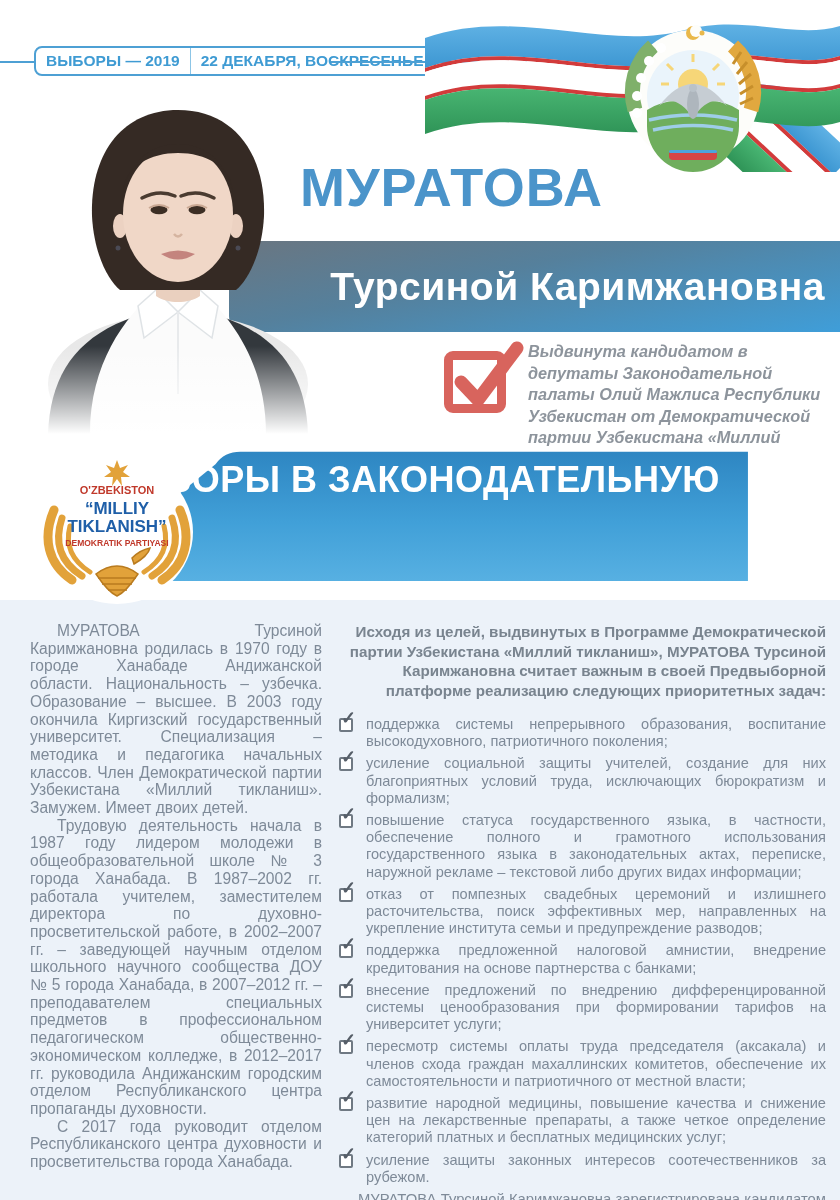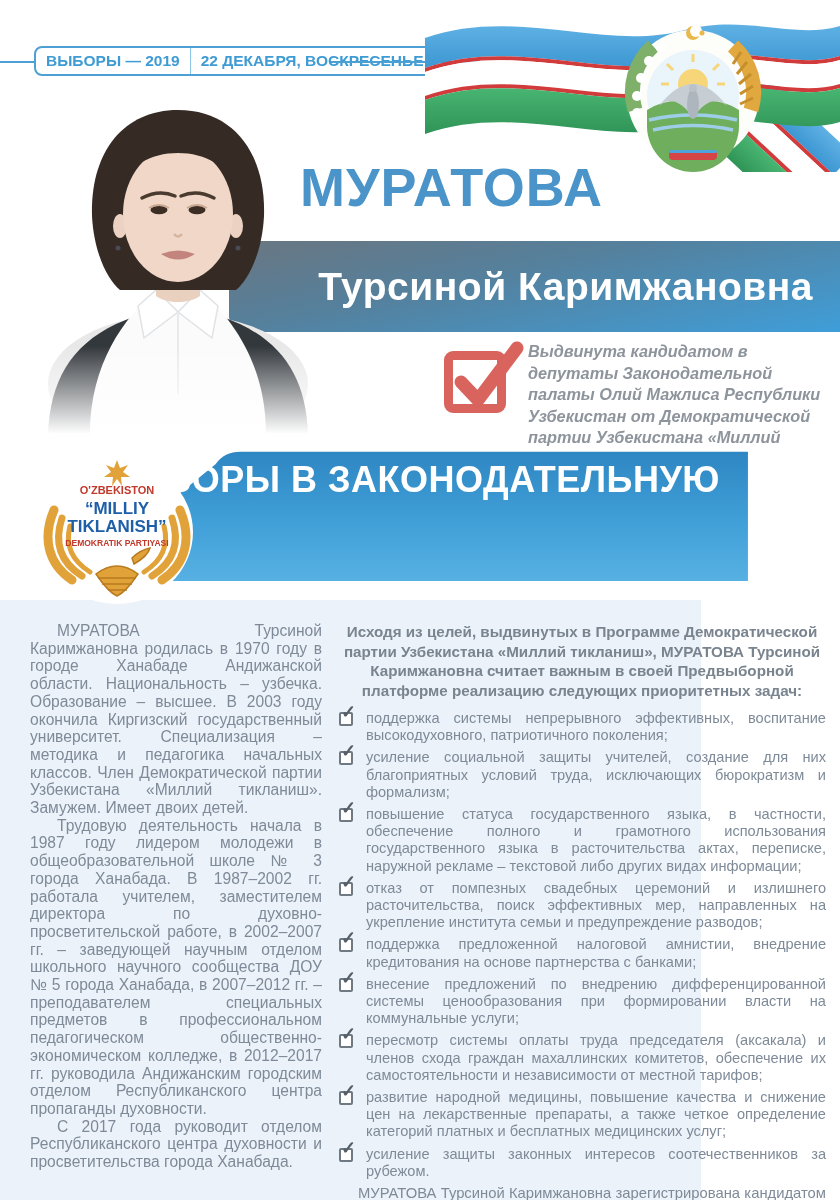--- a/index.html
+++ b/index.html
@@ -23,47 +23,47 @@
   #flag { position:absolute; top:0; right:0; width:415px; height:172px; }
   
   #surname {
     position:absolute; top:156px; left:300px; right:24px; 
     font-size:54px; font-weight:bold; color:#4b94ca; letter-spacing:1px;
   }
   #name-bar {
     position:absolute; top:241px; left:229px; right:0; height:91px;
     border-radius:16px 0 0 16px;
     background:linear-gradient(168deg,#6a7681 0%, #55809c 40%, #3f9ed9 100%);
-    display:flex; align-items:center; justify-content:flex-end; padding-right:27px;
+    display:flex; align-items:center; justify-content:flex-end; padding-right:15px;
     z-index:1;
   }
   #name-bar .fname { color:#fff; font-size:39px; font-weight:bold; letter-spacing:0.5px; }
   
   #portrait { position:absolute; top:84px; left:28px; width:300px; height:350px; z-index:2; }
   
   #nomination { position:absolute; top:341px; left:444px; right:14px; display:flex; gap:22px; }
   .check-red { position:relative; flex:none; width:62px; height:62px; margin-top:10px;
     border:9px solid #d8645d; border-radius:9px; background:#fff; }
   .check-red svg { position:absolute; left:-2px; top:-20px; overflow:visible; }
   .nom-text { font-style:italic; font-weight:bold; color:#8d949c; font-size:16.3px; line-height:21.5px; }
   
   #banner { position:absolute; top:450px; left:0; width:748px; height:149px; }
   #banner svg.shape { position:absolute; inset:0; }
   .banner-text {
     position:absolute; top:6px; right:28px; text-align:right;
     color:#fff; font-weight:bold; font-size:36px; line-height:47px; letter-spacing:0.5px;
   }
   #party-logo { position:absolute; top:452px; left:38px; width:158px; height:154px; z-index:3; }
   
-  #content { position:absolute; top:600px; left:0; width:701px; height:600px; background:#ecf2f9; }
+  #content { position:absolute; top:600px; left:0; width:840px; height:600px; background:#ecf2f9; }
   #bio { position:absolute; left:30px; top:22px; width:292px;
     color:#7e8a98; font-size:15.6px; line-height:17.7px; text-align:justify; }
   #bio p { text-indent:27px; margin:0; }
   #platform { position:absolute; left:338px; top:22px; width:488px; color:#7e8a98; }
-  .intro { font-weight:bold; text-align:center; color:#79848f; font-size:15.2px; line-height:19.5px; margin-bottom:10px; }
+  .intro { font-weight:bold; text-align:right; color:#79848f; font-size:15.2px; line-height:19.5px; margin-bottom:16px; }
   ul.items { list-style:none; }
   ul.items li { position:relative; padding-left:28px; text-align:justify;
     font-size:14.6px; line-height:17.2px; margin-bottom:5px; }
   .cb { position:absolute; left:1px; top:2px; width:14px; height:14px;
     border:2px solid #6f7983; border-radius:2px; background:#fff; }
   .cb .ck { position:absolute; top:-10px; left:0px; font-style:normal; font-size:18px;
     font-weight:bold; color:#565e68; }
   .closing { text-align:justify; text-indent:20px; font-size:14.8px; line-height:17.6px; margin-top:4px; }
 </style>
 </head>
@@ -226,39 +226,39 @@
     <div id="bio">
       <p>МУРАТОВА Турсиной Каримжановна родилась в 1970 году в городе Ханабаде Андижанской области. Национальность – узбечка. Образование – высшее. В 2003 году окончила Киргизский государственный университет. Специализация – методика и педагогика начальных классов. Член Демократической партии Узбекистана «Миллий тикланиш». Замужем. Имеет двоих детей.</p>
       <p>Трудовую деятельность начала в 1987 году лидером молодежи в общеобразовательной школе № 3 города Ханабада. В 1987–2002 гг. работала учителем, заместителем директора по духовно-просветительской работе, в 2002–2007 гг. – заведующей научным отделом школьного научного сообщества ДОУ № 5 города Ханабада, в 2007–2012 гг. – преподавателем специальных предметов в профессиональном педагогическом общественно-экономическом колледже, в 2012–2017 гг. руководила Андижанским городским отделом Республиканского центра пропаганды духовности.</p>
       <p>С 2017 года руководит отделом Республиканского центра духовности и просветительства города Ханабада.</p>
     </div>
     <div id="platform">
       <div class="intro">Исходя из целей, выдвинутых в Программе Демократической партии Узбекистана «Миллий тикланиш», МУРАТОВА Турсиной Каримжановна считает важным в своей Предвыборной платформе реализацию следующих приоритетных задач:</div>
       <ul class="items">
         <li><span class="cb">
               <i class="ck">✓</i>
-            </span><span>поддержка системы непрерывного эффективных, воспитание высокодуховного, патриотичного поколения;</span></li>
+            </span><span>поддержка системы непрерывного образования, воспитание высокодуховного, патриотичного поколения;</span></li>
         <li><span class="cb">
               <i class="ck">✓</i>
             </span><span>усиление социальной защиты учителей, создание для них благоприятных условий труда, исключающих бюрократизм и формализм;</span></li>
         <li><span class="cb">
               <i class="ck">✓</i>
-            </span><span>повышение статуса государственного языка, в частности, обеспечение полного и грамотного использования государственного языка в расточительства актах, переписке, наружной рекламе – текстовой либо других видах информации;</span></li>
+            </span><span>повышение статуса государственного языка, в частности, обеспечение полного и грамотного использования государственного языка в законодательных актах, переписке, наружной рекламе – текстовой либо других видах информации;</span></li>
         <li><span class="cb">
               <i class="ck">✓</i>
             </span><span>отказ от помпезных свадебных церемоний и излишнего расточительства, поиск эффективных мер, направленных на укрепление института семьи и предупреждение разводов;</span></li>
         <li><span class="cb">
               <i class="ck">✓</i>
             </span><span>поддержка предложенной налоговой амнистии, внедрение кредитования на основе партнерства с банками;</span></li>
         <li><span class="cb">
               <i class="ck">✓</i>
-            </span><span>внесение предложений по внедрению дифференцированной системы ценообразования при формировании власти на коммунальные услуги;</span></li>
-        <li><span class="cb">
-              <i class="ck">✓</i>
-            </span><span>пересмотр системы оплаты труда председателя (аксакала) и членов схода граждан махаллинских комитетов, обеспечение их самостоятельности и независимости от местной тарифов;</span></li>
+            </span><span>внесение предложений по внедрению дифференцированной системы ценообразования при формировании тарифов на университет услуги;</span></li>
+        <li><span class="cb">
+              <i class="ck">✓</i>
+            </span><span>пересмотр системы оплаты труда председателя (аксакала) и членов схода граждан махаллинских комитетов, обеспечение их самостоятельности и патриотичного от местной власти;</span></li>
         <li><span class="cb">
               <i class="ck">✓</i>
             </span><span>развитие народной медицины, повышение качества и снижение цен на лекарственные препараты, а также четкое определение категорий платных и бесплатных медицинских услуг;</span></li>
         <li><span class="cb">
               <i class="ck">✓</i>
             </span><span>усиление защиты законных интересов соотечественников за рубежом.</span></li>
       </ul>
       <div class="closing">МУРАТОВА Турсиной Каримжановна зарегистрирована кандидатом в депутаты Законодательной палаты Олий Мажлиса Республики Узбекистан по Кургантепинскому избирательному округу № 17.</div>
 
     </div>

